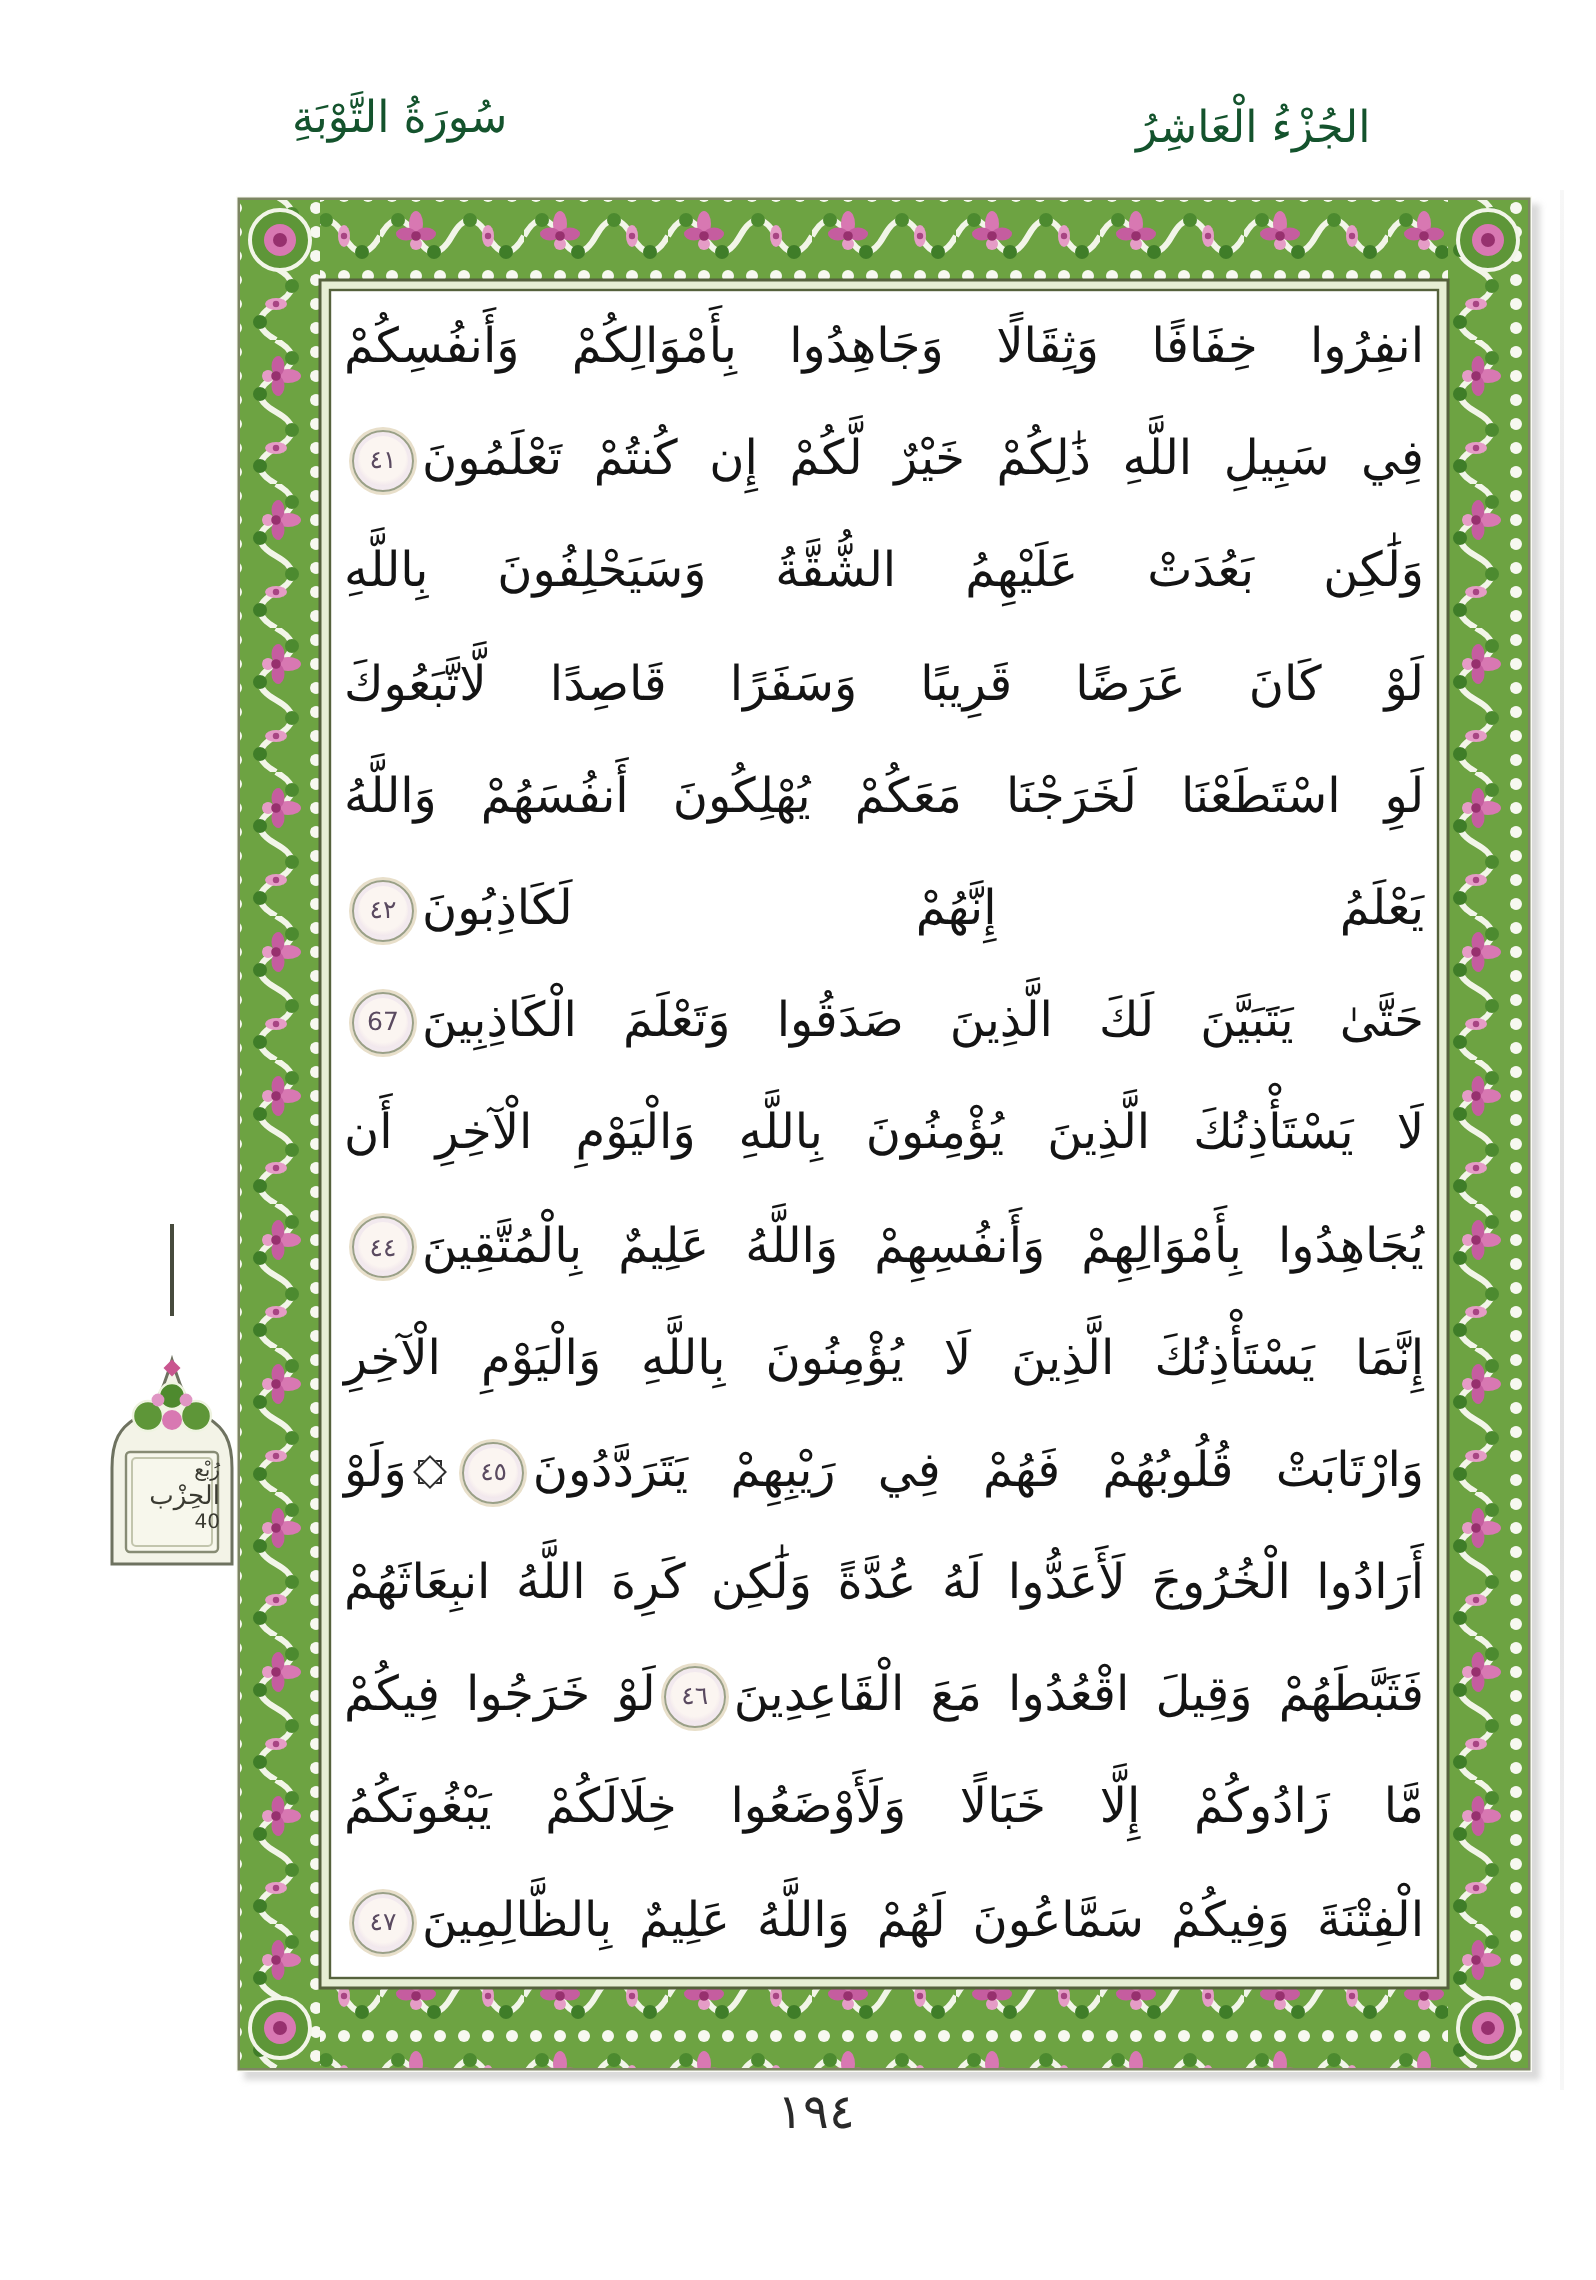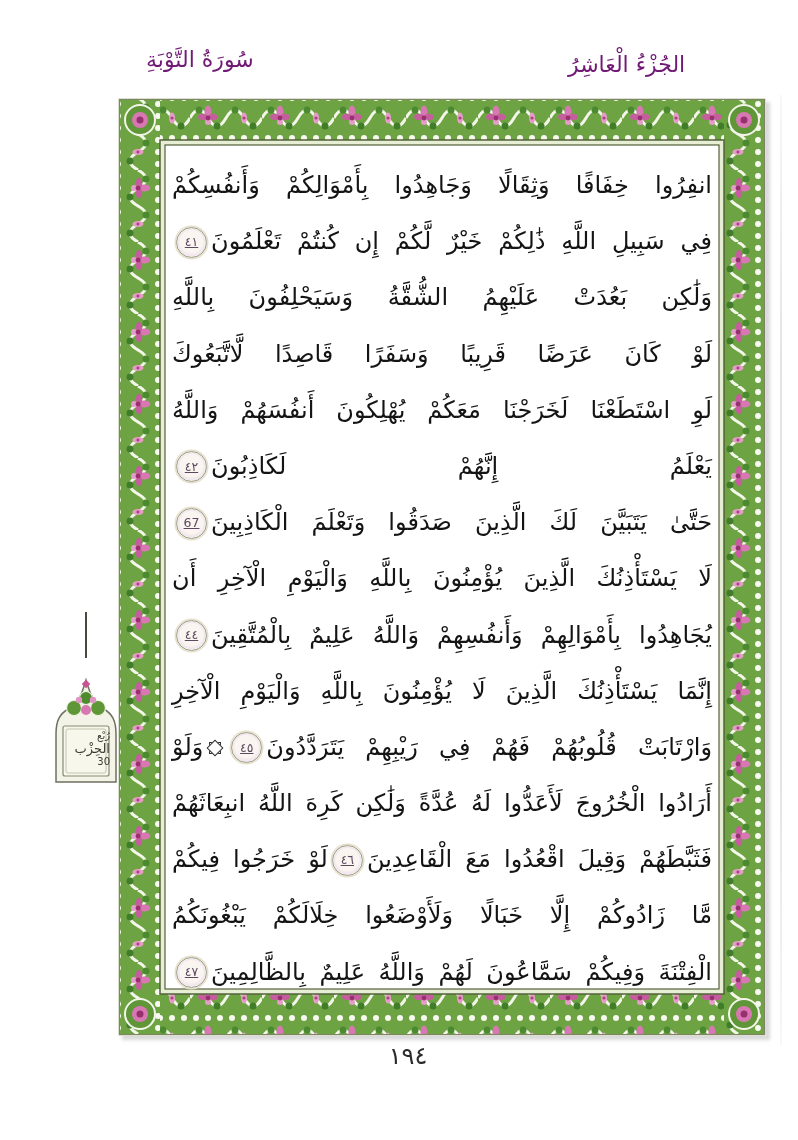--- a/index.html
+++ b/index.html
@@ -1,48 +1,48 @@
 <!DOCTYPE html>
 <html lang="ar"><head>
 <meta charset="utf-8">
 <style>
   html,body{margin:0;padding:0;}
   body{
     width:798px;height:1140px;position:relative;background:#ffffff;
     font-family:"DejaVu Sans",sans-serif;overflow:hidden;
   }
   
-  .hdr{position:absolute;font-size:22px;color:#701a75;direction:rtl;white-space:nowrap;}
+  .hdr{position:absolute;font-size:22px;color:#14532d;direction:rtl;white-space:nowrap;}
   .hdr-juz{top:52px;left:568px;}
   .hdr-surah{top:47px;left:146px;}
 
   
   .frame{position:absolute;left:118px;top:98px;width:648px;height:938px;
          box-shadow:4px 4px 3px rgba(150,150,150,0.35);}
   .frame-svg{position:absolute;left:0;top:0;}
 
   
   .text-area{
     position:absolute;left:47px;top:47px;width:554px;height:604px;
-    box-sizing:border-box;padding:12px 7px;direction:rtl;background:transparent;
+    box-sizing:border-box;padding:0 7px;direction:rtl;background:transparent;
   }
   .qline{
     height:56.2px;line-height:56.2px;
     text-align:justify;text-align-last:justify;
     font-size:24px;color:#141414;overflow:visible;
   }
   .qtext{}
   .amark{
     display:inline-flex;align-items:center;justify-content:center;
     width:29px;height:29px;border-radius:50%;vertical-align:middle;margin:0 4px;
     background:radial-gradient(circle at 50% 45%, #fbf5f1 0 52%, #ecdfe9 72%, #d9e3cc 100%);
     border:1px solid #9aa087;
     box-shadow:0 0 0 1.5px #e8dfca, inset 0 0 0 2px #f2e9ee;
   }
-  .anum{font-size:12.5px;line-height:1;color:#5a4a60;text-decoration:underline;}
+  .anum{font-size:12.5px;line-height:1;color:#5a4a60;}
   .hstar{position:relative;display:inline-block;width:14px;height:14px;
          vertical-align:middle;margin:0 5px;}
   .hstar i{position:absolute;left:1px;top:1px;width:10px;height:10px;
            border:1.6px solid #2e2e2e;background:#fff;}
   .hstar i.r{transform:rotate(45deg);}
 
   
   .marker{position:absolute;left:48px;top:612px;width:76px;height:172px;}
   .marker-stem{position:absolute;left:37px;top:0;width:2px;height:46px;background:#474b3d;}
   .marker-svg{position:absolute;left:0;top:46px;}
@@ -185,19 +185,19 @@
     <circle cx="38" cy="52" r="5" fill="#d878b2"></circle>
     <circle cx="31" cy="42" r="3.2" fill="#e096c4"></circle>
     <circle cx="45" cy="42" r="3.2" fill="#e096c4"></circle>
     <rect x="35" y="23" width="6" height="6" transform="rotate(45 38 26)" fill="#c9558f"></rect>
     <rect x="15" y="68" width="46" height="50" rx="2" fill="#f7f7ec" stroke="#878b74" stroke-width="1.2"></rect>
     <rect x="18" y="71" width="40" height="44" rx="2" fill="none" stroke="#c2c5ad" stroke-width="1"></rect>
   </svg>
   <div class="marker-label">
     <span class="l1">رُبْع</span>
     <span class="l2">الحِزْب</span>
-    <span class="l3">30</span>
+    <span class="l3">40</span>
   </div>
 </div>
 
 <div class="page-number">١٩٤</div>
 
 <div class="scan-edge"></div>
 
 </body></html>

